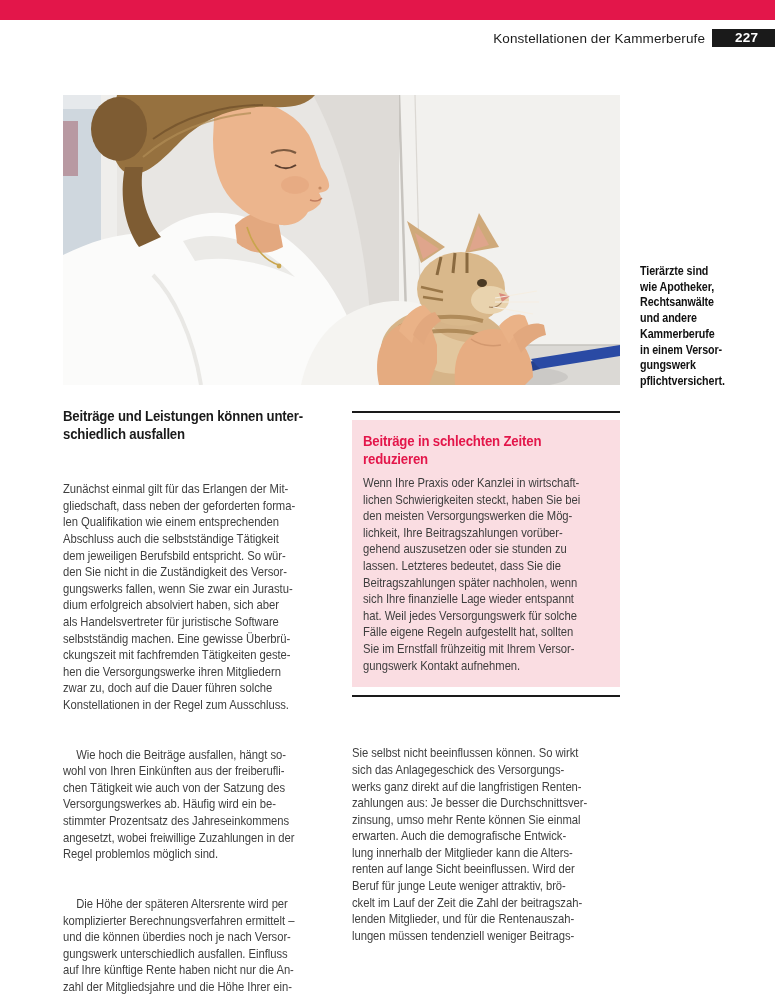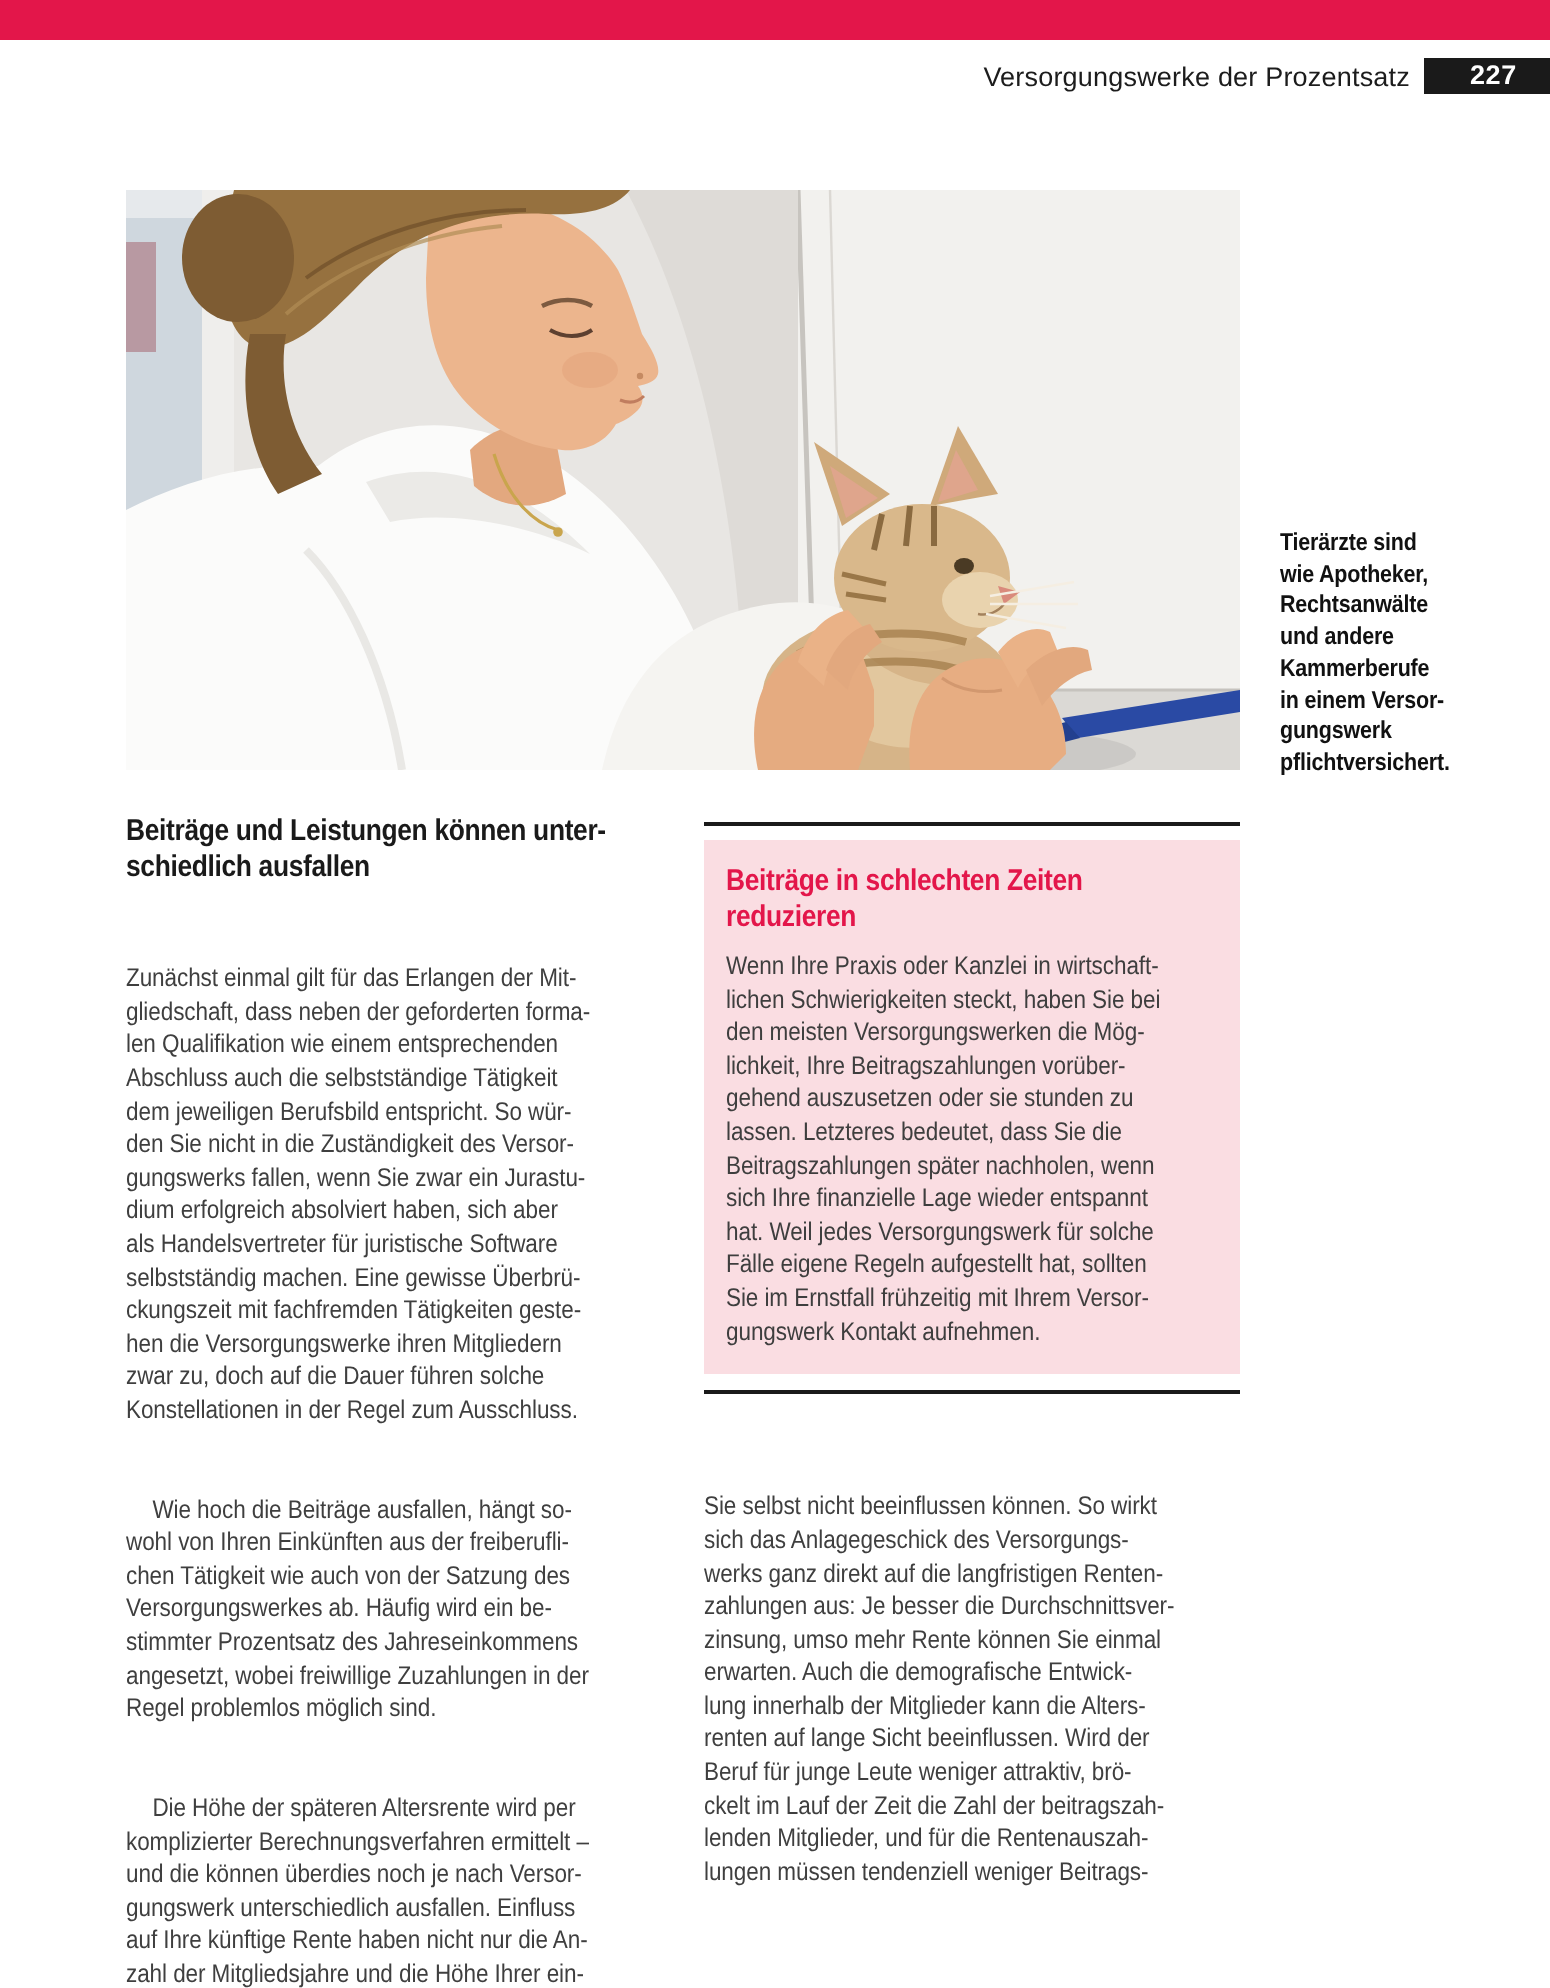--- a/index.html
+++ b/index.html
@@ -55,21 +55,21 @@
   .col-right .continuation { margin-top:15px; }
 </style>
 </head>
 <body>
 
 <div class="page">
 
   <div class="topbar"></div>
 
   <div class="runninghead">
-    <span class="rh-title">Versorgungswerke der Prozentsatz</span>
+    <span class="rh-title">Konstellationen der Kammerberufe</span>
     <span class="pagenum">227</span>
   </div>
 
   <div class="photo">
     <svg viewBox="0 0 557 290" preserveAspectRatio="none" aria-hidden="true">
 
       <g>
         <rect width="557" height="290" fill="#e8e6e3"></rect>
         <rect x="336" width="221" height="290" fill="#f2f1ee"></rect>
         <path d="M336,0 L344,250" stroke="#c7c4bf" stroke-width="2.5" fill="none"></path>

